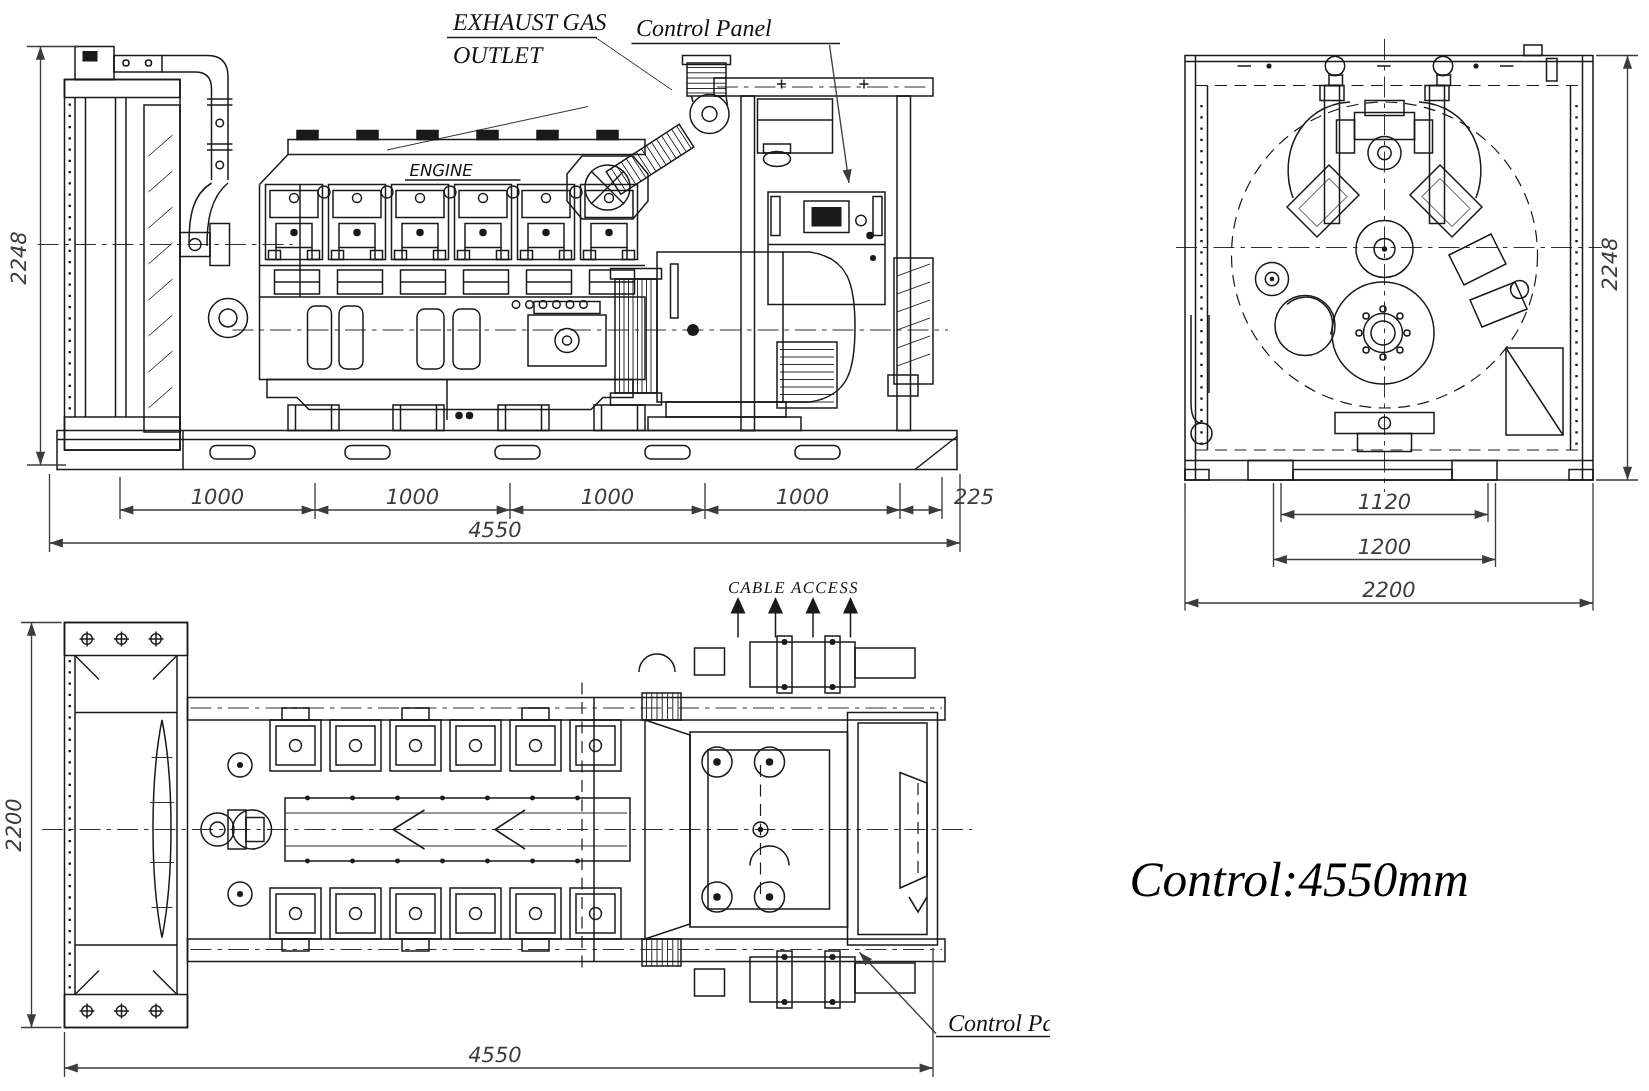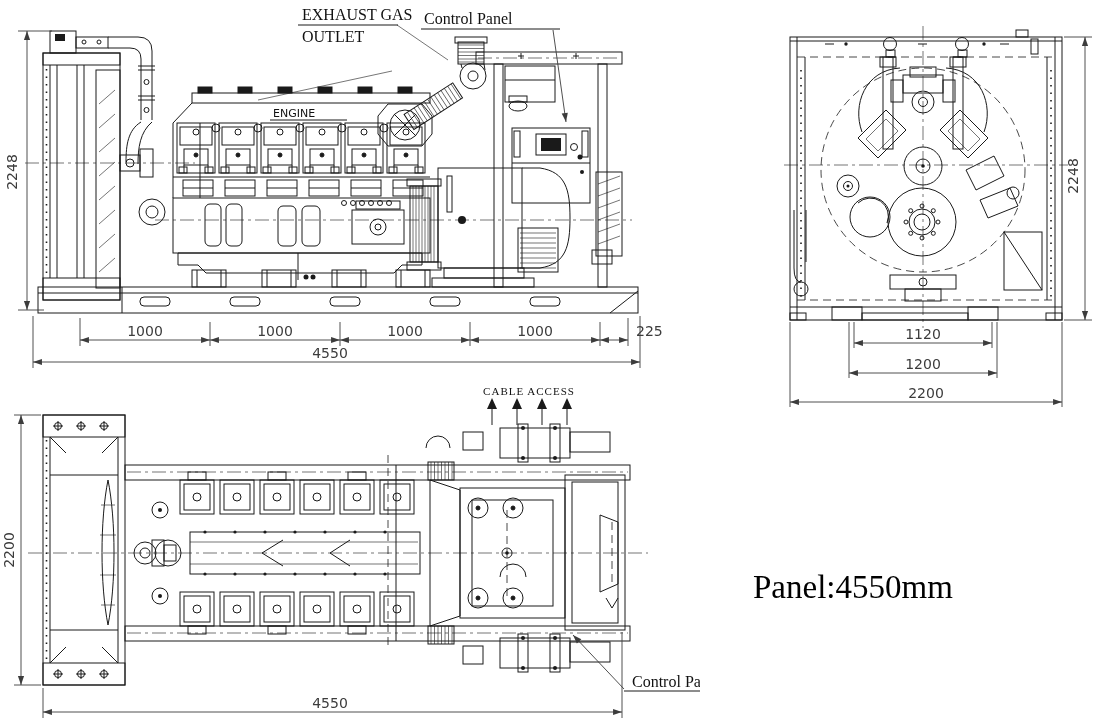--- a/index.html
+++ b/index.html
@@ -1,17 +1,17 @@
 <!DOCTYPE html>
 <html><head>
 <meta charset="utf-8">
 <style>
   html,body{margin:0;padding:0;background:#fff;}
   .canvas{position:relative;width:1099px;height:727px;background:#fff;overflow:hidden;
-          font-family:"Liberation Sans",sans-serif;}
+          font-family:"Liberation Sans",sans-serif;font-style:italic;}
   .canvas svg{position:absolute;}
   
   .ink{stroke:#1a1a1a;fill:none;stroke-width:1;}
   .thin{stroke:#1a1a1a;fill:none;stroke-width:.6;}
   .dim{stroke:#3c3c3c;fill:none;stroke-width:.9;}
   .cline{stroke:#1a1a1a;fill:none;stroke-width:.6;stroke-dasharray:14 4 3 4;}
   .dash{stroke:#1a1a1a;fill:none;stroke-width:.8;stroke-dasharray:8 5;}
   .dots{stroke:#1a1a1a;fill:none;stroke-width:1.6;stroke-dasharray:1.5 6;}
   .blk{fill:#1a1a1a;stroke:none;}
   text.dimtxt{font-family:"DejaVu Sans",sans-serif;font-size:14px;fill:#3c3c3c;stroke:none;}
@@ -552,19 +552,19 @@
       <text class="dimtxt" text-anchor="middle" transform="rotate(-90 10 170)" x="10" y="174">2200</text>
 
       <line class="dim" x1="43" y1="308" x2="43" y2="338"></line>
       <line class="dim" x1="622" y1="252" x2="622" y2="338"></line>
       <line class="dim" x1="43" y1="332" x2="622" y2="332" marker-start="url(#arP)" marker-end="url(#arP)"></line>
       <text class="dimtxt" text-anchor="middle" x="330" y="328">4550</text>
     </g>
   </svg>
 
   <div class="specs">
-    <div>Panel:4550mm</div>
+    <div>Control:4550mm</div>
     
     
     
   </div>
 
 </div>
 
 </body></html>

